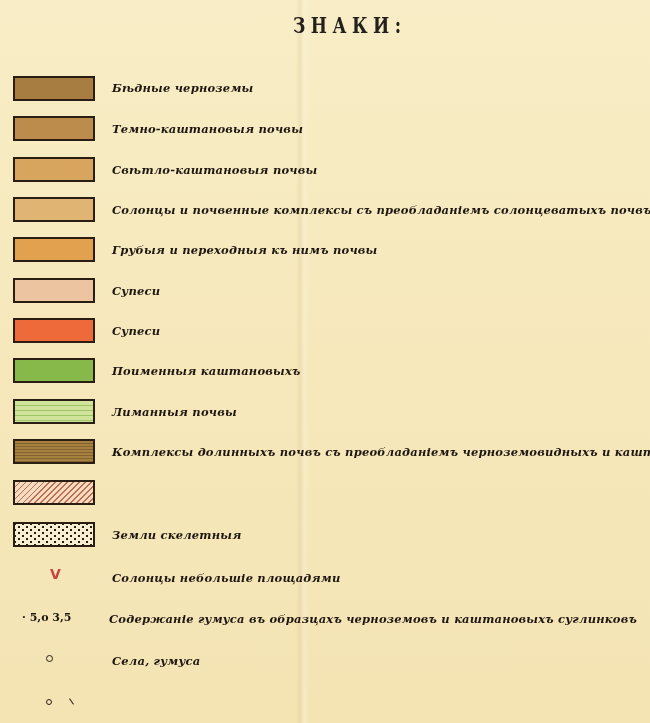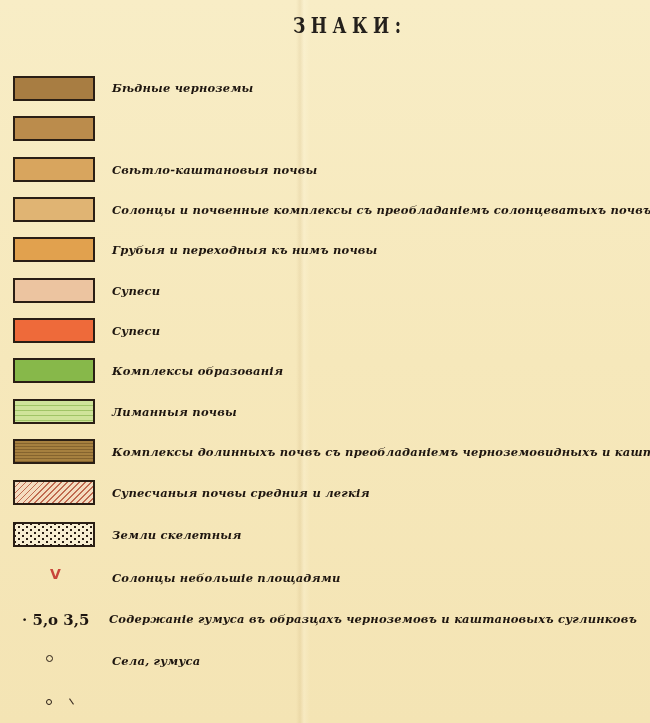--- a/index.html
+++ b/index.html
@@ -23,35 +23,36 @@
       position: absolute; left: 13px; width: 82px; height: 25px;
       box-sizing: border-box; border: 2px solid #2a1e14;
     }
     .label {
       position: absolute; left: 112px;
       font-family: "DejaVu Serif", serif; font-style: italic; font-weight: bold;
       font-size: 11.5px; white-space: nowrap; color: #1e1610; letter-spacing: 0.2px;
     }
     .sym { position: absolute; font-family: "DejaVu Serif", serif; }
     .sym-v { left: 50px; color: #c8453a; font-size: 14px; font-weight: bold; font-family: "DejaVu Sans", sans-serif; }
-    .sym-humus { left: 22px; font-size: 15px; font-weight: bold; color: #1e1610; }
+    .sym-humus { left: 22px; font-size: 11px; font-weight: bold; color: #1e1610; }
     .circle { position: absolute; border: 1.5px solid #2a1e14; border-radius: 50%; box-sizing: border-box; }
     .tick { position: absolute; width: 1px; height: 7px; background: #3a2c20; transform: rotate(-35deg); }
   </style>
 </head>
 <body>
 
 <div class="title">ЗНАКИ:</div>
 
 <div class="row" style="top:76px">
   <div class="swatch" style="top:0;background:#a87d42;"></div>
   <div class="label" style="top:5px">Бѣдные черноземы</div>
 </div>
 <div class="row" style="top:116px">
   <div class="swatch" style="top:0;background:#bb8c4c;"></div>
+  <div class="label" style="top:6px">Темно-каштановыя почвы</div>
 </div>
 <div class="row" style="top:157px">
   <div class="swatch" style="top:0;background:#d8a55e;"></div>
   <div class="label" style="top:6px">Свѣтло-каштановыя почвы</div>
 </div>
 <div class="row" style="top:197px">
   <div class="swatch" style="top:0;background:#e0b473;"></div>
   <div class="label" style="top:6px">Солонцы и почвенные комплексы съ преобладаніемъ солонцеватыхъ почвъ</div>
 </div>
 <div class="row" style="top:237px">
@@ -61,33 +62,32 @@
 <div class="row" style="top:278px">
   <div class="swatch" style="top:0;background:#ecc4a0;"></div>
   <div class="label" style="top:6px">Супеси</div>
 </div>
 <div class="row" style="top:318px">
   <div class="swatch" style="top:0;background:#ee6a3a;"></div>
   <div class="label" style="top:6px">Супеси</div>
 </div>
 <div class="row" style="top:358px">
   <div class="swatch" style="top:0;background:#87b84a;"></div>
-  <div class="label" style="top:6px">Комплексы образованія</div>
+  <div class="label" style="top:6px">Поименныя каштановыхъ</div>
 </div>
 <div class="row" style="top:399px">
   <div class="swatch" style="top:0;background-color:#cfe39a;background-image:repeating-linear-gradient(180deg, transparent 0px, transparent 4px, rgba(120,170,60,0.55) 4px, rgba(120,170,60,0.55) 5px);"></div>
   <div class="label" style="top:6px">Лиманныя почвы</div>
 </div>
 <div class="row" style="top:439px">
   <div class="swatch" style="top:0;background-color:#a6803f;background-image:repeating-linear-gradient(180deg, transparent 0px, transparent 2px, rgba(110,80,35,0.6) 2px, rgba(110,80,35,0.6) 3px);"></div>
   <div class="label" style="top:6px">Комплексы долинныхъ почвъ съ преобладаніемъ черноземовидныхъ и каштановыхъ</div>
 </div>
 <div class="row" style="top:480px">
   <div class="swatch" style="top:0;background-color:#f4dcc0;background-image:repeating-linear-gradient(135deg, transparent 0px, transparent 3px, #c06a50 3px, #c06a50 4.2px);"></div>
-  <div class="label" style="top:6px">Супесчаныя почвы средния и легкія</div>
 </div>
 <div class="row" style="top:522px">
   <div class="swatch" style="top:0;background-color:#f8eed2;background-image:radial-gradient(circle, #2a1e14 0.9px, transparent 1.3px), radial-gradient(circle, #2a1e14 0.9px, transparent 1.3px);background-size:8px 6px, 8px 6px;background-position:0 0, 4px 3px;"></div>
   <div class="label" style="top:6px">Земли скелетныя</div>
 </div>
 
 <div class="row" style="top:566px">
   <div class="sym sym-v" style="top:0">V</div>
   <div class="label" style="top:5px">Солонцы небольшіе площадями</div>
 </div>

